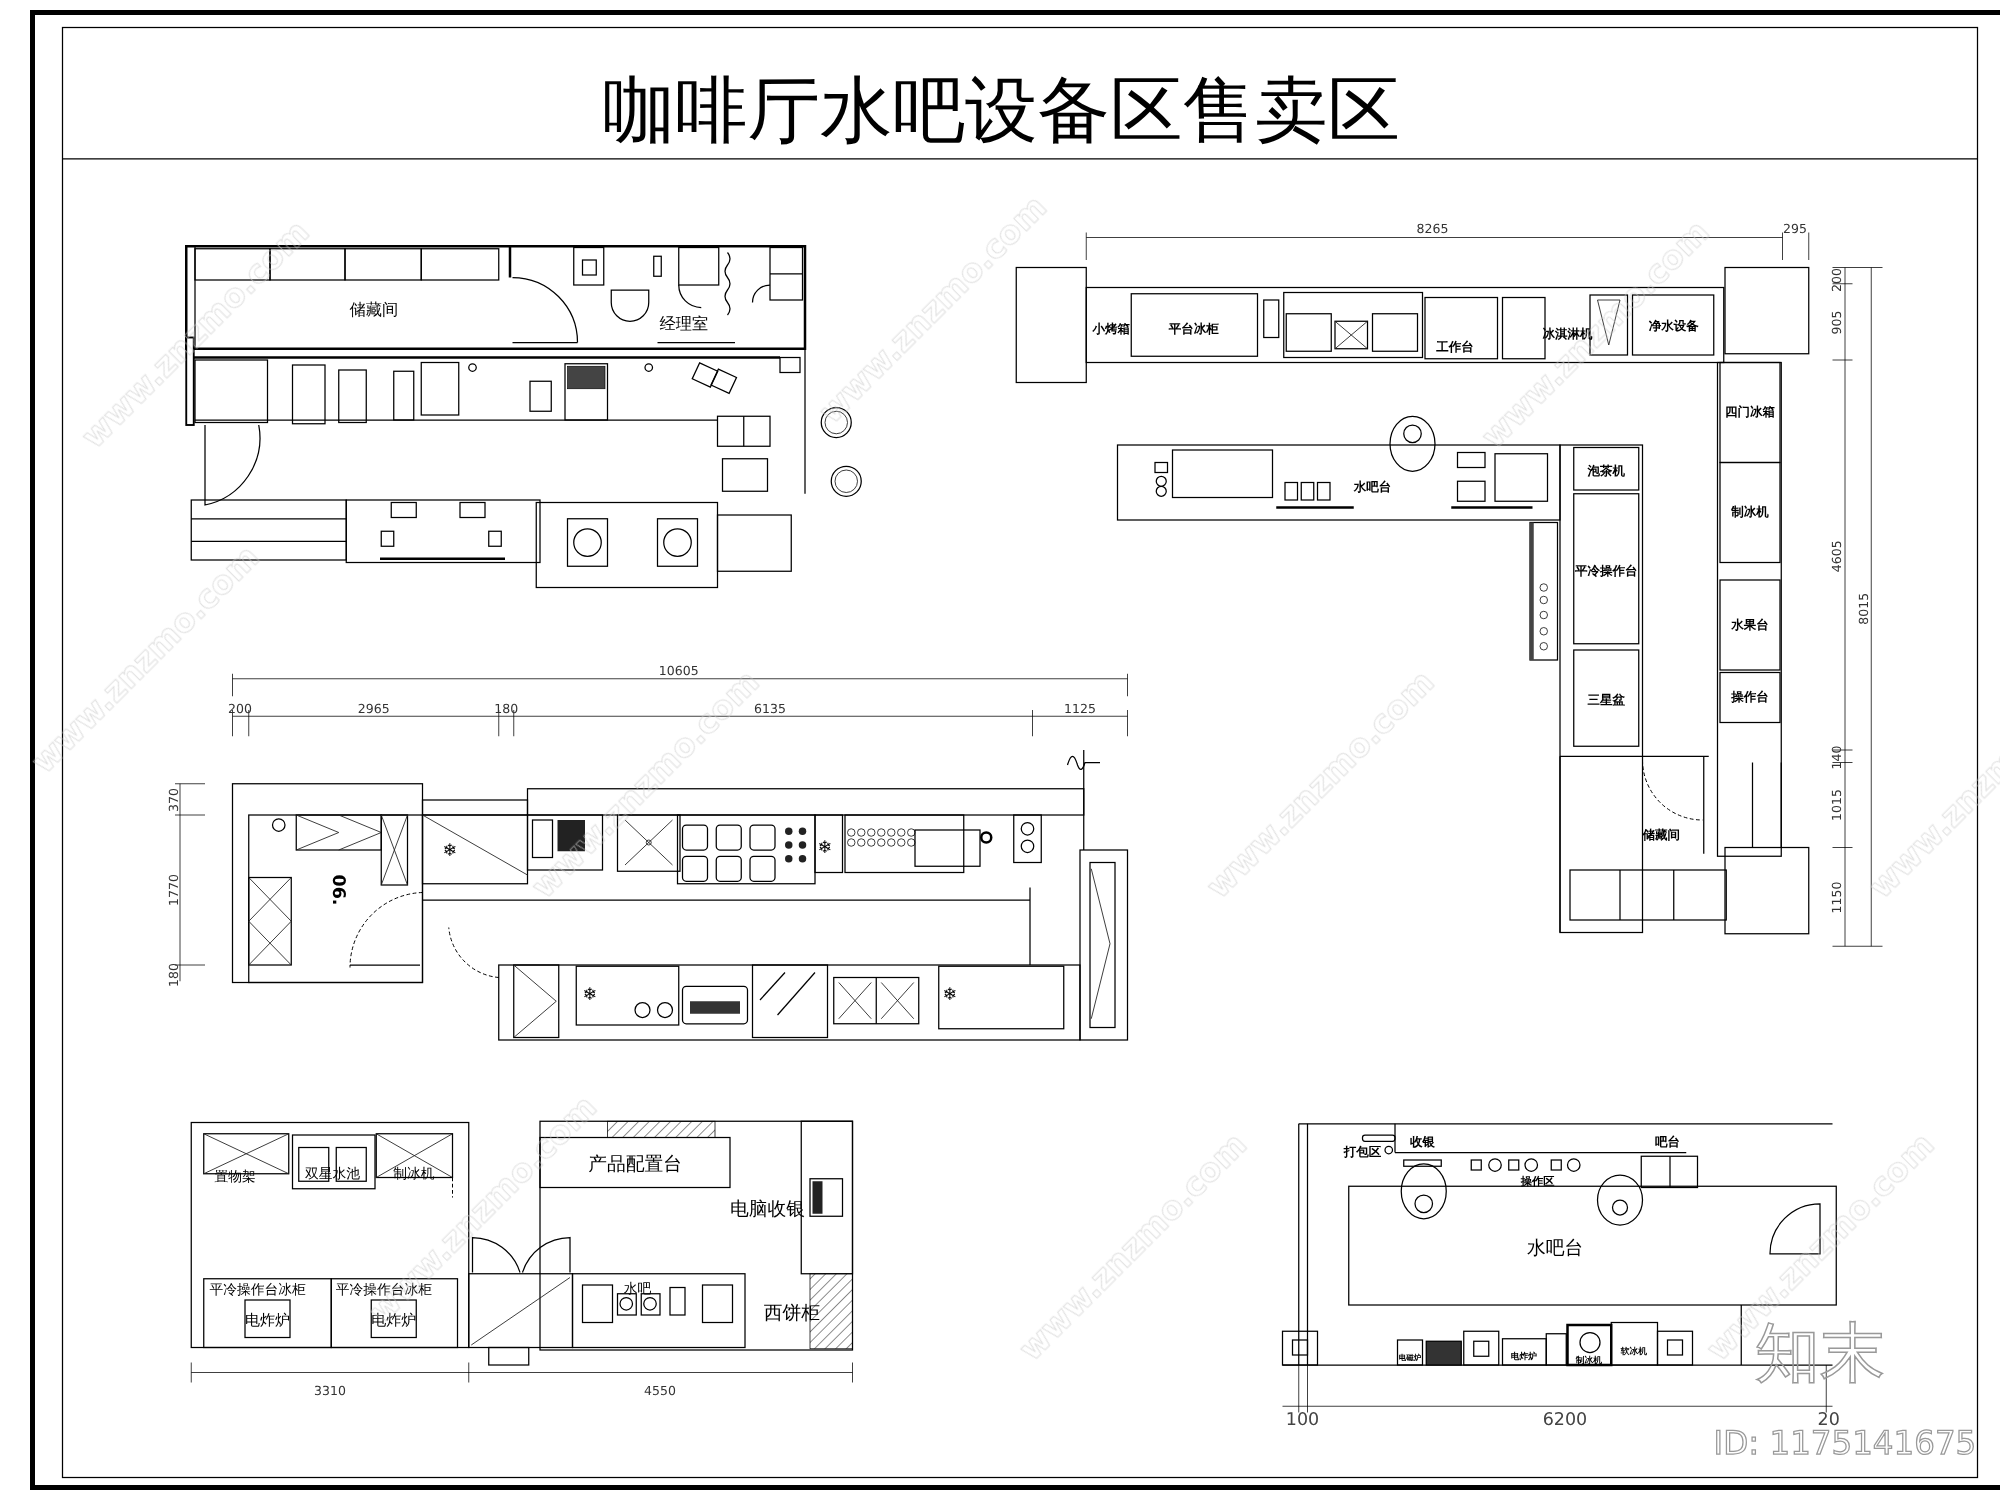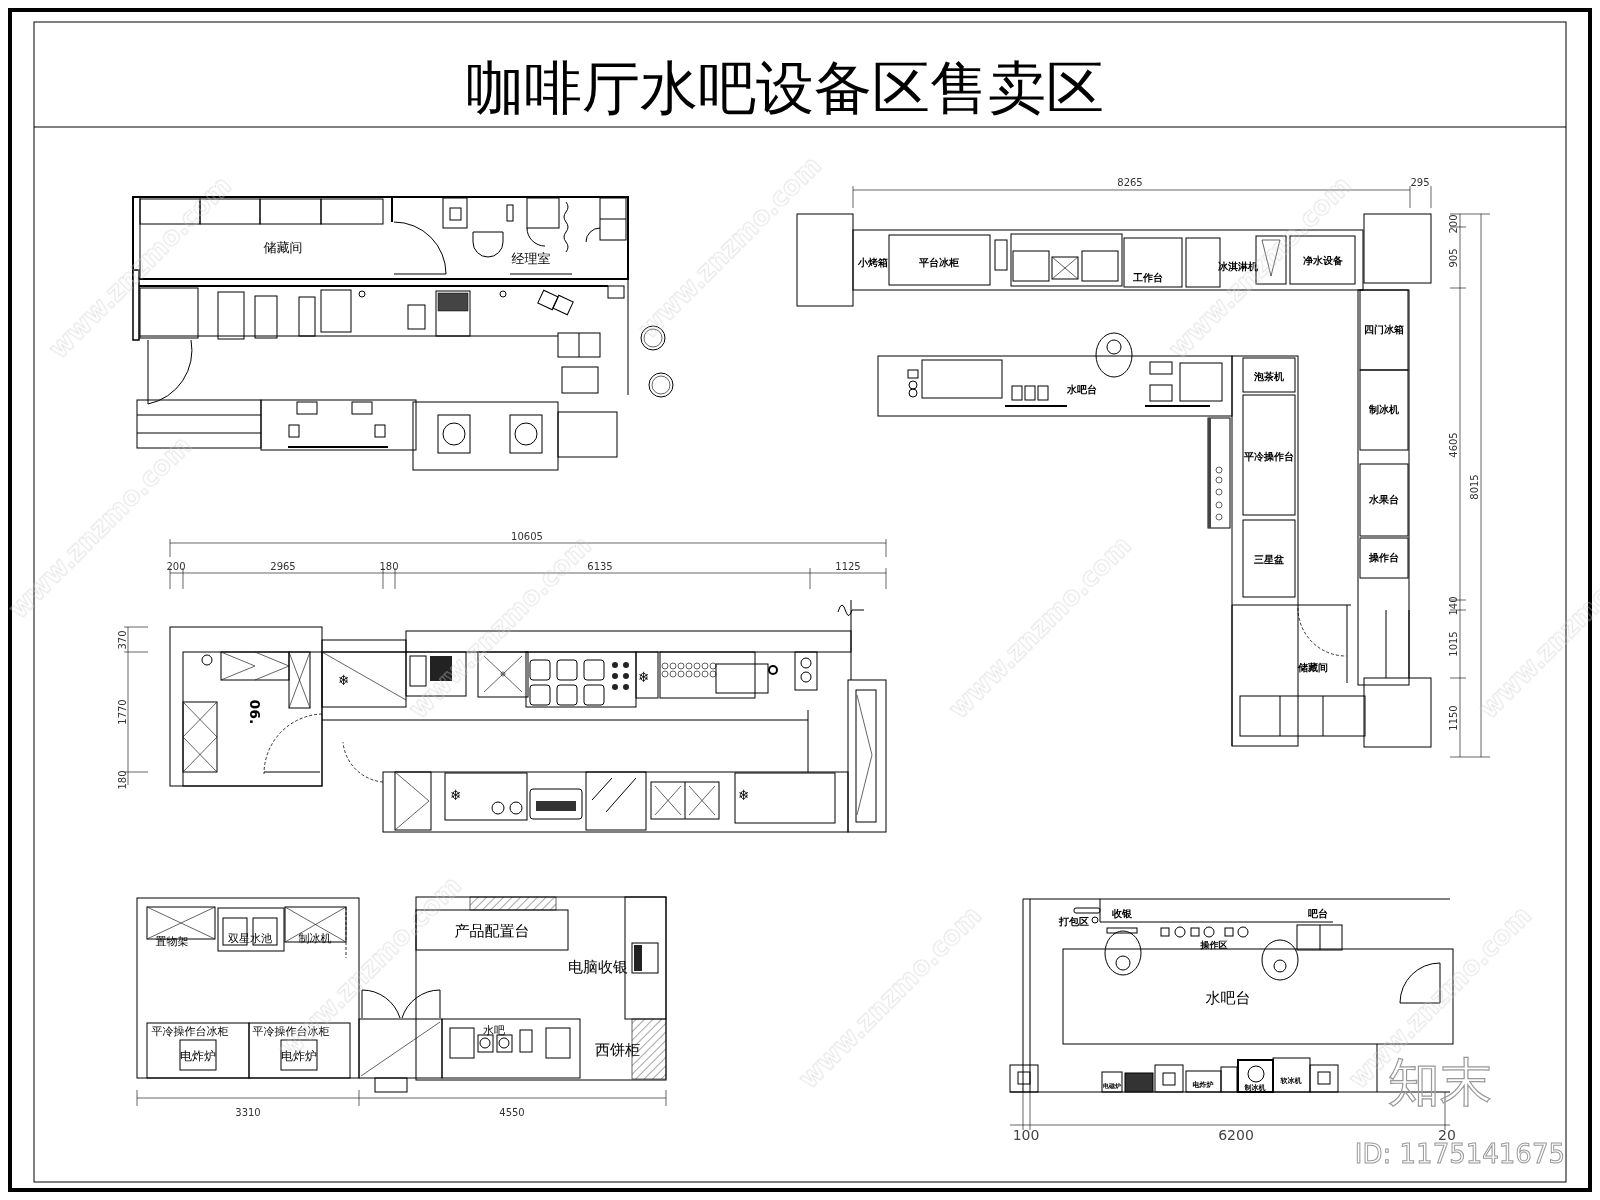--- a/index.html
+++ b/index.html
@@ -1,17 +1,17 @@
 <!DOCTYPE html>
 <html><head>
 <meta charset="utf-8">
 <style>
   html,body{margin:0;padding:0;background:#fff;}
   body{width:1600px;height:1200px;position:relative;overflow:hidden;font-family:"DejaVu Sans",sans-serif;}
-  #sheet{position:absolute;left:0;top:0;width:1476px;height:1200px;}
+  #sheet{position:absolute;left:16px;top:0;width:1476px;height:1200px;}
   svg text{font-family:"DejaVu Sans",sans-serif;}
   .ln{fill:none;stroke:#000;stroke-width:1;}
   .ln2{fill:none;stroke:#000;stroke-width:2;}
   .thin{fill:none;stroke:#222;stroke-width:0.7;}
   .dash{fill:none;stroke:#000;stroke-width:0.8;stroke-dasharray:3 2;}
   .dim{fill:none;stroke:#000;stroke-width:0.6;}
   .dimtxt{font-size:10px;fill:#333;}
   .lbl{font-size:10px;font-weight:bold;fill:#000;}
   .lbl-lg{font-size:13px;fill:#000;}
   .lbl-thin{font-size:14px;fill:#000;}

